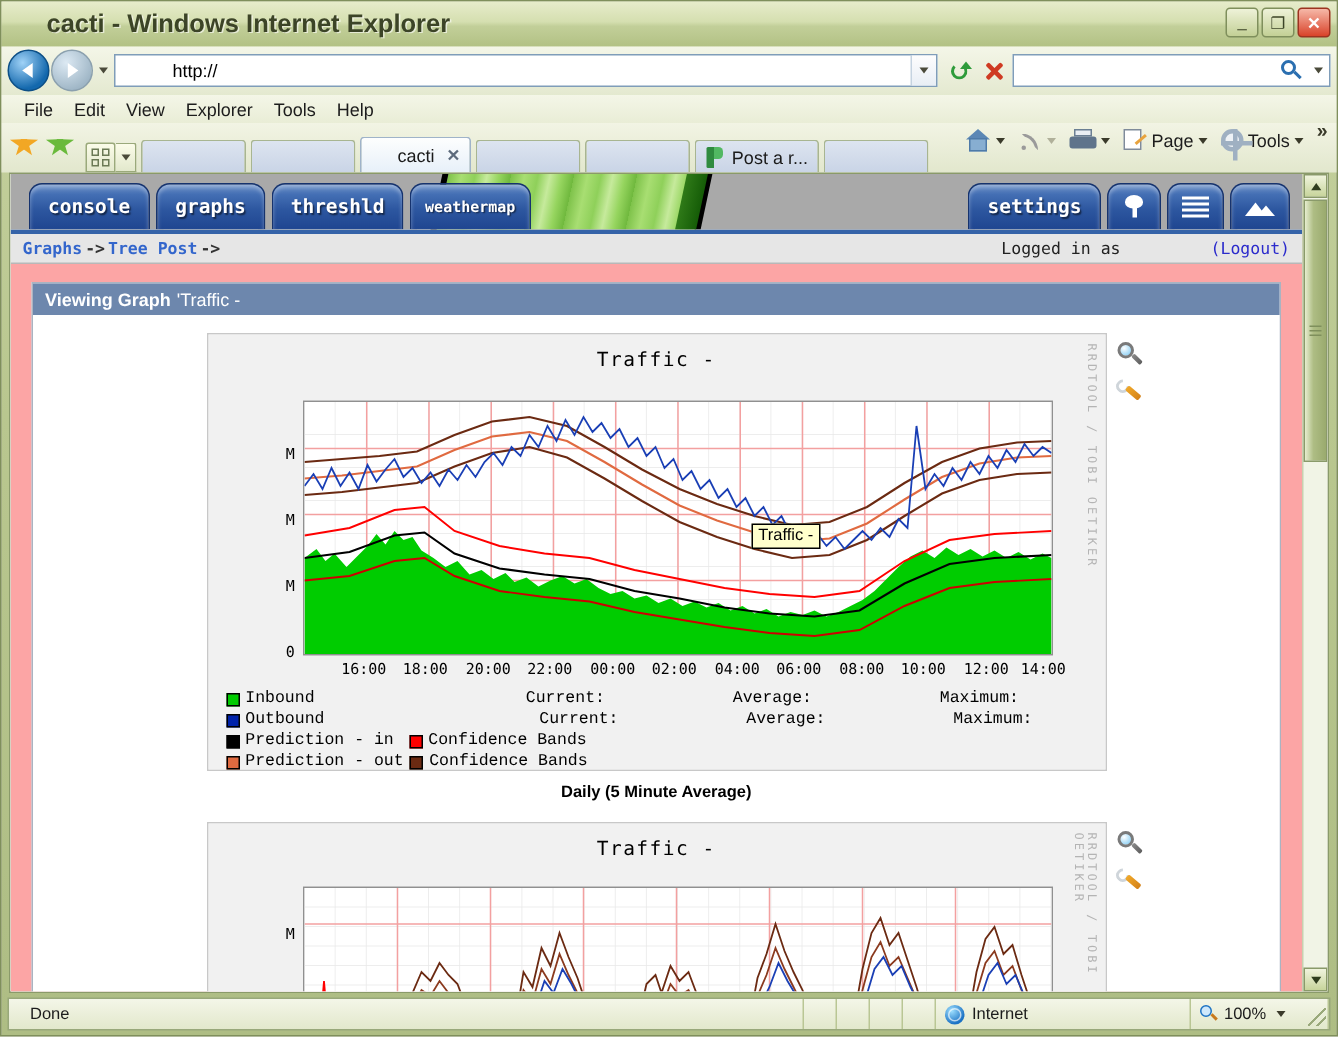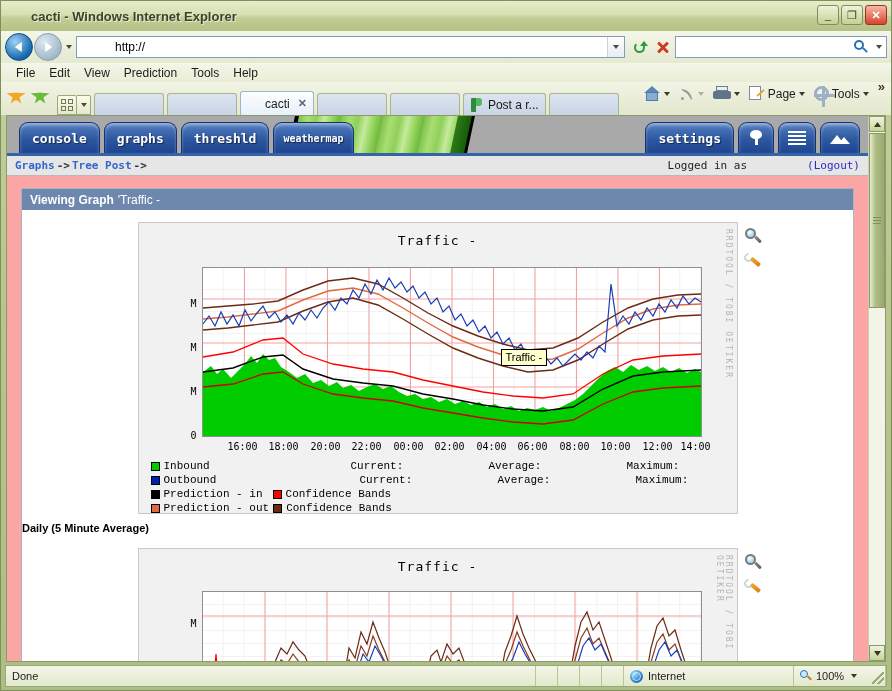--- a/index.html
+++ b/index.html
@@ -15,21 +15,21 @@
     border:1px solid #7f8f5c;box-sizing:border-box;
   }
   
   #titlebar{
     position:absolute;left:0;top:0;right:0;height:30px;
     background:linear-gradient(to bottom,#e7eccb 0%,#d5dfb0 45%,#c2cf99 55%,#b2c184 100%);
     display:flex;align-items:center;
   }
   #titlebar .ie-logo{width:18px;height:18px;margin:0 5px 0 7px;flex:none;position:relative;}
   #titlebar .ttext{
-    font-weight:bold;font-size:13px;color:#3c4427;
+    font-weight:bold;font-size:17px;color:#3c4427;
     text-shadow:1px 1px 0 rgba(255,255,255,.6);white-space:nowrap;
   }
   #winbtns{position:absolute;right:4px;top:4px;display:flex;gap:2px;}
   .wbtn{
     width:22px;height:20px;border:1px solid #7f8f5c;border-radius:3px;
     background:linear-gradient(to bottom,#eef2d8,#c3d096);
     display:flex;align-items:center;justify-content:center;
     font-size:11px;color:#3c4427;box-sizing:border-box;
   }
   .wbtn.close{background:linear-gradient(to bottom,#f6b8a8,#d9432a);border-color:#9c3320;color:#fff;font-weight:bold;}
@@ -194,21 +194,21 @@
   .graphwrap{
     margin:0 auto;width:600px;position:relative;
     border:1px solid #c8c8c8;background:#f1f1f1;box-sizing:border-box;
   }
   .graphwrap.second{margin-top:14px;}
   .gicons{
     position:absolute;right:-28px;top:4px;display:flex;flex-direction:column;gap:3px;
   }
   .gicon{width:22px;height:22px;position:relative;}
   .dailylabel{
-    text-align:left;font-size:11px;font-weight:bold;color:#000;
+    text-align:center;font-size:11px;font-weight:bold;color:#000;
     margin:8px 0 0 0;font-family:"Liberation Sans",sans-serif;
   }
   
   .rrd{position:relative;width:100%;height:290px;background:#f1f1f1;box-sizing:border-box;}
   .rrd.short{height:140px;overflow:hidden;}
   .rrdtitle{
     text-align:center;font-family:"DejaVu Sans Mono","Liberation Mono",monospace;
     font-size:13px;color:#000;padding-top:10px;letter-spacing:1px;
   }
   .plotbox{
@@ -264,21 +264,21 @@
   }
   #sbthumb i{display:block;width:8px;height:1px;background:#7f8f5c;box-shadow:0 3px 0 #7f8f5c,0 -3px 0 #7f8f5c;}
   
   #statusbar{
     position:absolute;left:4px;right:4px;bottom:3px;height:22px;
     background:linear-gradient(to bottom,#f4f6e8,#e2e8cc);
     border:1px solid #98a87a;box-sizing:border-box;
     display:flex;align-items:center;font-size:11px;color:#1c1c1c;
   }
   #statusbar .sseg{border-right:1px solid #b9c694;height:100%;display:flex;align-items:center;padding:0 6px;box-sizing:border-box;}
-  #sdone{flex:1;border-right:1px solid #b9c694;}
+  #sdone{flex:1;border-right:1px solid #b9c694;margin-left:8px;}
   .sgap{width:22px;border-right:1px solid #b9c694;height:100%;box-sizing:border-box;}
   #szone{width:170px;display:flex;align-items:center;gap:5px;}
   #szoom{width:92px;display:flex;align-items:center;gap:4px;border-right:none;}
   .globe{width:13px;height:13px;border-radius:50%;background:radial-gradient(circle at 35% 30%,#9fe0ff,#1c72c4 70%);position:relative;flex:none;}
   .globe:after{content:"";position:absolute;inset:2px;border-radius:50%;border:1px solid rgba(255,255,255,.65);}
   .zico{width:12px;height:12px;position:relative;flex:none;}
   .zico:before{content:"";position:absolute;left:0;top:0;width:8px;height:8px;border:1.5px solid #1c72c4;border-radius:50%;box-sizing:border-box;background:#cfe8fb;}
   .zico:after{content:"";position:absolute;left:7px;top:7px;width:5px;height:1.8px;background:#c87a1e;transform:rotate(45deg);}
   #resizeg{
     position:absolute;right:2px;bottom:2px;width:12px;height:12px;
@@ -421,21 +421,21 @@
           <span class="ico-search"></span>
         </span>
       <i class="drop-caret"></i>
     </div>
   </div>
 
   <div id="menubar">
     <span class="menuitem">File</span>
     <span class="menuitem">Edit</span>
     <span class="menuitem">View</span>
-    <span class="menuitem">Prediction</span>
+    <span class="menuitem">Explorer</span>
     <span class="menuitem">Tools</span>
     <span class="menuitem">Help</span>
   </div>
 
   <div id="tabbar">
     <span class="star">
         <i class="ico-star"></i>
       </span>
     <span class="star">
         <i class="ico-star green"></i>

